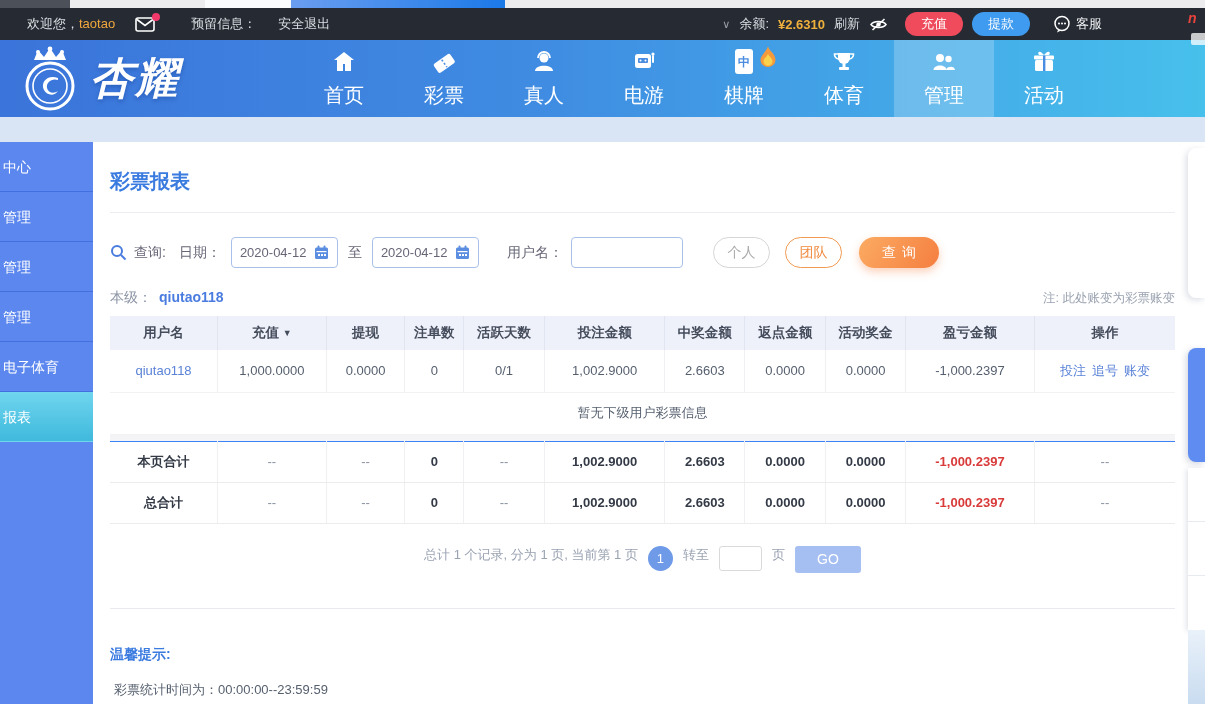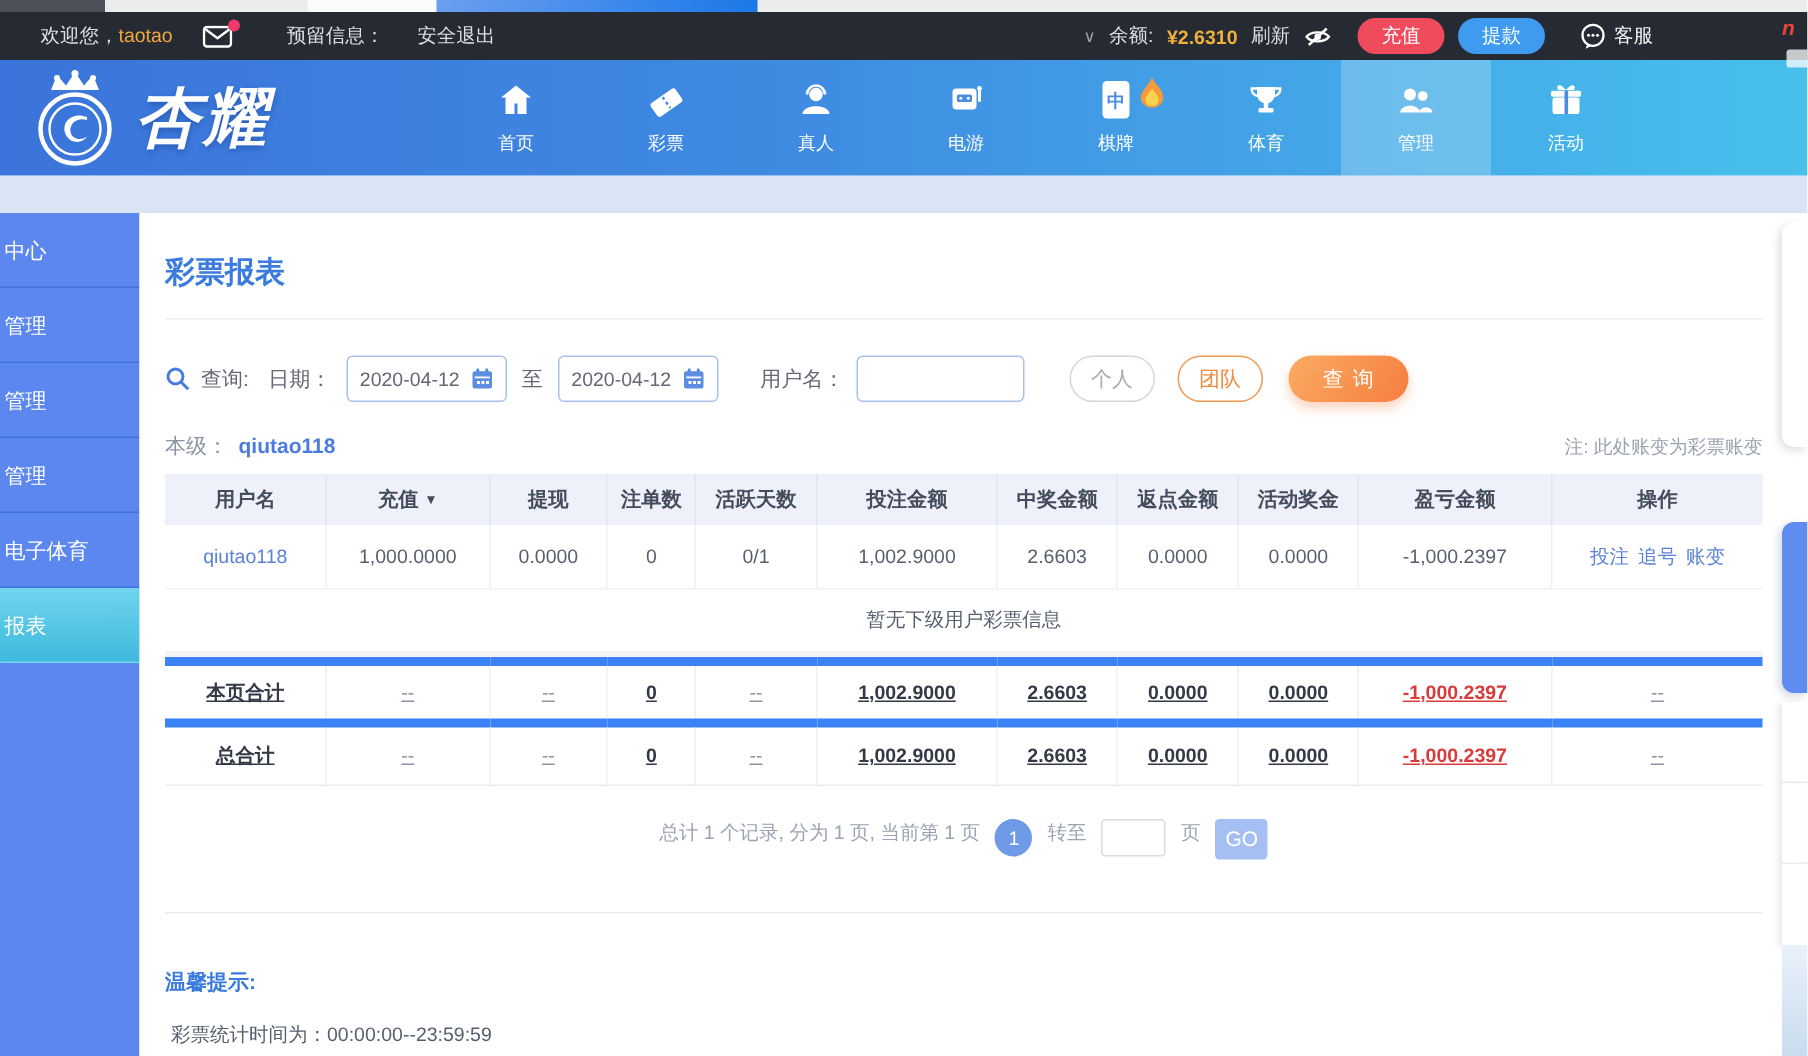--- a/index.html
+++ b/index.html
@@ -38,21 +38,21 @@
   .navbar { height:77px; background:linear-gradient(90deg,#3b74da 0%,#3f8ce2 45%,#47c0ec 100%);
             position:relative; display:flex; align-items:center; }
   .logo { display:flex; align-items:center; margin-left:14px; cursor:pointer; }
   .logo-text { color:#fff; font-size:43px; font-weight:bold; letter-spacing:2px;
                font-style:italic; text-shadow:0 2px 4px rgba(0,40,120,.35); margin-left:4px; }
   .nav-items { position:absolute; left:294px; top:0; height:100%; display:flex; }
   .nav-item { width:100px; height:100%; display:flex; flex-direction:column; align-items:center;
               justify-content:center; gap:7px; color:#fff; cursor:pointer; }
   .nav-item.active { background:rgba(255,255,255,.22); }
   .nav-icon-wrap { position:relative; height:27px; display:flex; align-items:flex-end; }
-  .nav-label { font-size:12px; }
+  .nav-label { font-size:20px; }
   .flame { position:absolute; right:-22px; top:-2px; }
 
   
   .substrip { height:25px; background:#d9e5f4; }
 
   
   .layout { display:flex; height:562px; }
   .sidebar { width:93px; background:#5b87ee; flex-shrink:0; }
   .side-item { height:50px; line-height:50px; color:#fff; font-size:14px; padding-left:3px;
                border-bottom:1px solid rgba(35,85,205,.45); cursor:pointer; white-space:nowrap; }
@@ -91,33 +91,33 @@
   table.report th:last-child { border-right:none; }
   th.sort-col { color:#f0566a; cursor:pointer; }
   th.sort-col .tri { font-size:9px; position:relative; top:-1px; }
   table.report td { height:42px; border-right:1px solid #f0f0f2; border-bottom:1px solid #f2f2f4; color:#555f6e; }
   table.report td:last-child { border-right:none; }
   .link { color:#5a82d7; cursor:pointer; text-decoration:none; }
   .ops .link { margin:0 3px; }
   .neg { color:#e04545; }
   td.empty-cell { height:74px; border-right:none; color:#666; font-size:13px; }
   tr.spacer td { height:7px; background:#f4f4f6; border:none; }
-  tr.total td { height:41px; font-weight:bold; color:#333a46; border-top:6px solid #3b82f6;
-                border-bottom:1px solid #ececee;text-decoration:underline; }
+  tr.total td { height:41px; font-weight:bold; color:#333a46; border-top:1px solid #3b82f6;
+                border-bottom:1px solid #ececee; }
   tr.total td.dim { font-weight:normal; color:#8a93a3; }
   tr.total td.neg { color:#d93a3a; }
 
   
   .pagination { display:flex; justify-content:center; margin-top:22px;
                 font-size:13px; color:#9aa3b2; gap:10px; }
   .page-circle { width:25px; height:25px; border-radius:50%; background:#6e9ae8; color:#fff;
                  display:flex; align-items:center; justify-content:center; font-size:13px; cursor:pointer; }
   .goto-input { width:43px; height:25px; border:1px solid #dadada; border-radius:3px; outline:none;
                 font-family:inherit; text-align:center; }
-  .go-btn { background:#a5bff2; color:#fff; border:none; border-radius:3px; height:27px; width:35px;
+  .go-btn { background:#a5bff2; color:#fff; border:none; border-radius:3px; height:27px; width:66px;
             font-size:14px; cursor:pointer; font-family:inherit; }
 
   
   .bottom-hr { border:none; border-top:1px solid #e8eaee; margin-top:35px; }
   .tips-title { color:#3a7be0; font-weight:bold; font-size:14px; margin-top:37px; }
   .tips-line { color:#555f6e; font-size:13px; margin-top:17px; padding-left:4px; }
 
   
   .float-widget { position:absolute; right:0; top:0; width:17px; height:704px; z-index:30; }
   .fw-logo { position:absolute; top:10px; right:0; width:17px; height:20px; color:#e8433c;

